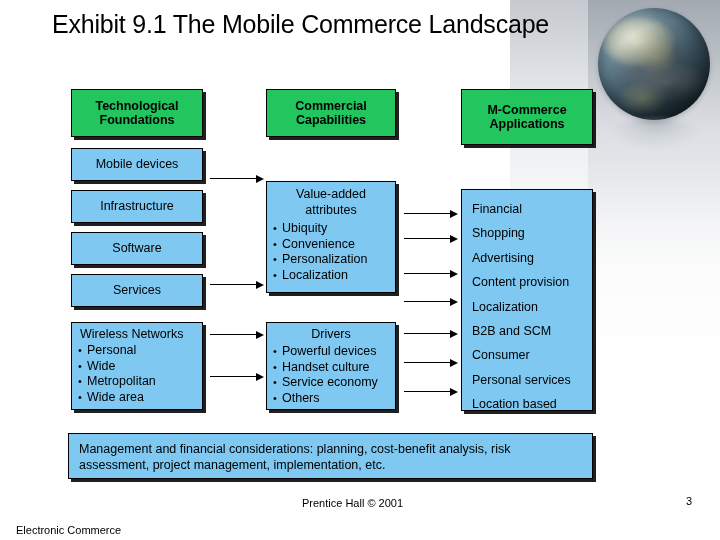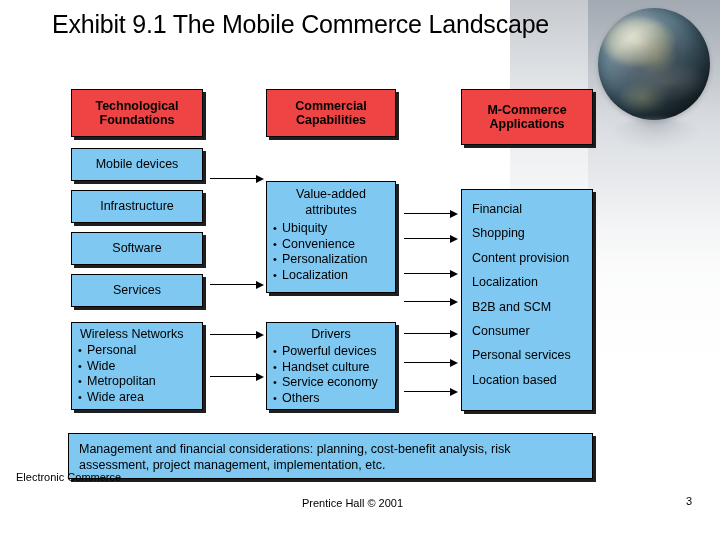--- a/index.html
+++ b/index.html
@@ -83,21 +83,21 @@
 
   
   .box {
     position: absolute;
     box-sizing: border-box;
     border: 1px solid #000000;
     box-shadow: 3px 3px 0 rgba(0,0,0,0.88);
     color: #000000;
   }
   .hdr-box {
-    background: #ef4444;
+    background: #22c55e;
     font-weight: bold;
     font-size: 12.5px;
     line-height: 14px;
     text-align: center;
     display: flex;
     align-items: center;
     justify-content: center;
   }
   .blue-box {
     background: #7ec8f2;
@@ -253,20 +253,21 @@
     <li>Handset culture</li>
     <li>Service economy</li>
     <li>Others</li>
   </ul>
 </div>
 
 <div class="box blue-box" style="left:461px; top:189px; width:132px; height:222px; padding:7px 0 0 0;">
   <ul class="app-list">
     <li>Financial</li>
     <li>Shopping</li>
+    <li>Advertising</li>
     <li>Content provision</li>
     <li>Localization</li>
     <li>B2B and SCM</li>
     <li>Consumer</li>
     <li>Personal services</li>
     <li>Location based</li>
   </ul>
 </div>
 
 <div class="arrow" style="left:210px; top:174px; width:54px;">
@@ -314,15 +315,15 @@
 </div>
 <div class="arrow" style="left:404px; top:387px; width:54px;">
   <div class="shaft"></div>
   <div class="head"></div>
 </div>
 
 <div class="box blue-box" id="bottom-bar" style="left:68px; top:433px; width:525px; height:46px;">
   <b>Management and financial considerations:</b><span> planning, cost-benefit analysis, risk assessment, project management, implementation, etc.</span>
 </div>
 
-<div class="footer-text" style="left:16px; top:471px;">Electronic Commerce</div>
+<div class="footer-text" style="left:16px; top:524px;">Electronic Commerce</div>
 <div class="footer-text" style="left:302px; top:497px;">Prentice Hall © 2001</div>
 <div class="footer-text" style="left:686px; top:495px;">3</div>
 
 </body></html>

